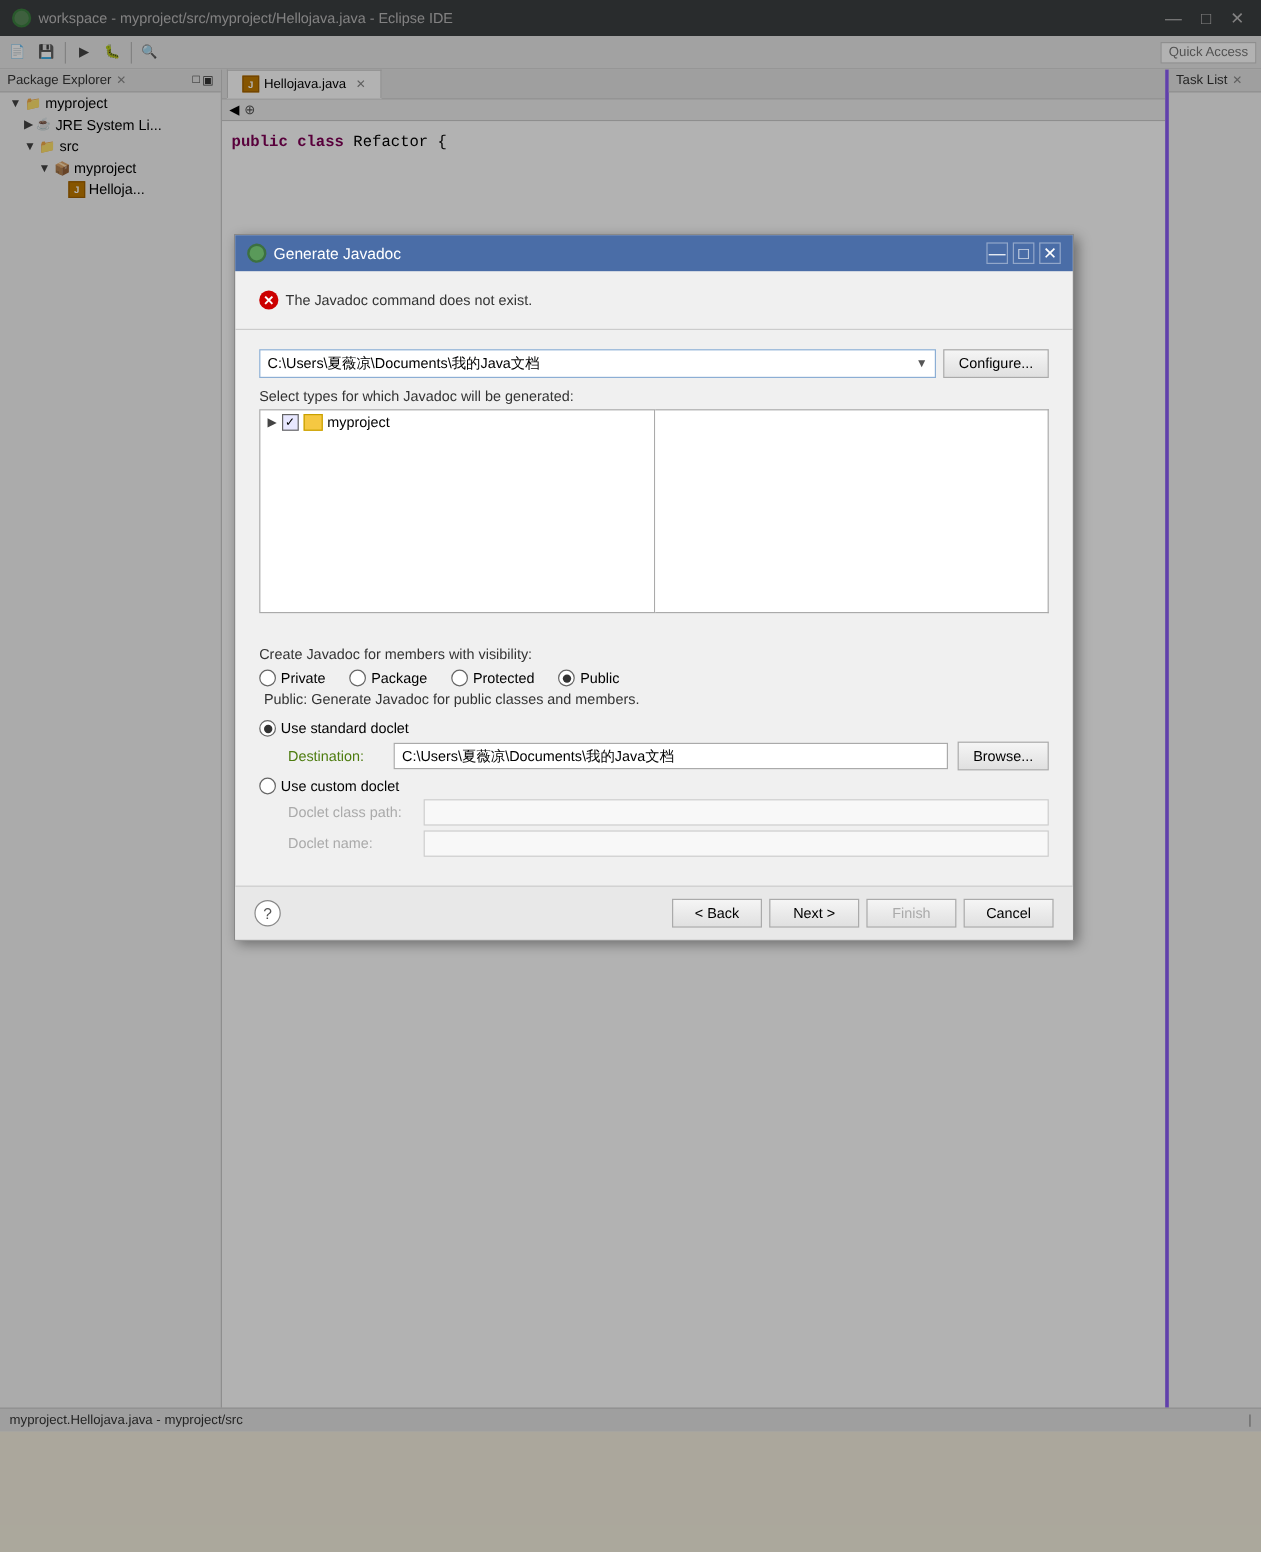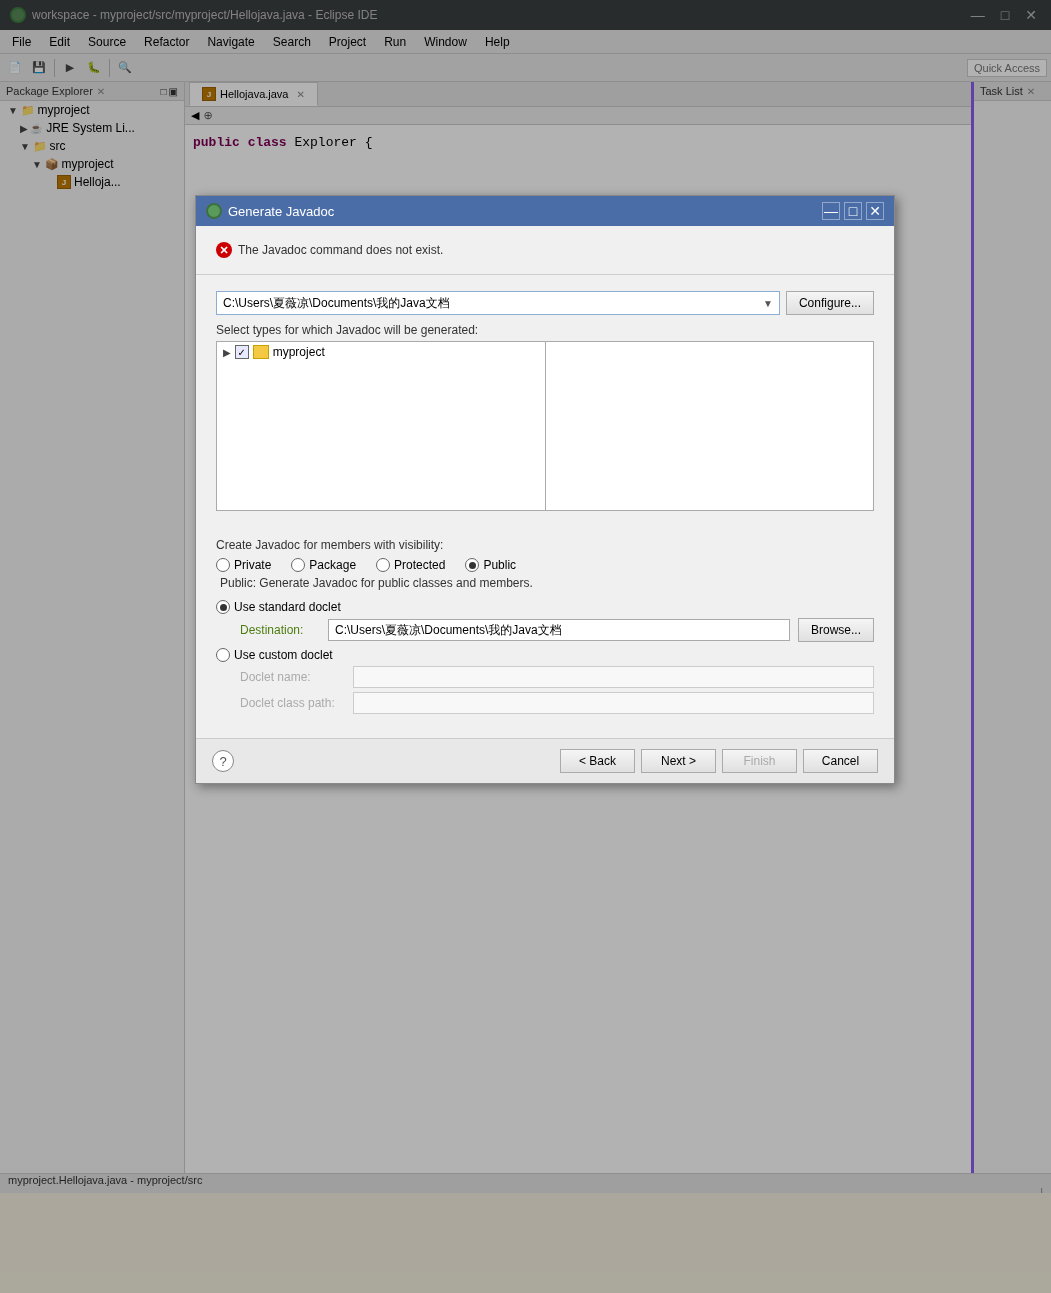--- a/index.html
+++ b/index.html
@@ -209,28 +209,28 @@
       background: #f5f5f5;
       border-left: 3px solid #8b5cf6;
     }
 
     
     .status-bar {
       height: 20px;
       background: #e4e4e4;
       border-top: 1px solid #ccc;
       display: flex;
+      align-items: center;
       padding: 0 8px;
       font-size: 11px;
       color: #333;
       position: absolute;
       bottom: 100px;
       left: 0;
       right: 0;
-      flex-direction: column;
     }
 
     
     .taskbar-area {
       position: absolute;
       bottom: 0;
       left: 0;
       right: 0;
       height: 100px;
       background: #f5f0e0;
@@ -565,32 +565,20 @@
       <div class="title-bar-icon"></div>
       <span>workspace - myproject/src/myproject/Hellojava.java - Eclipse IDE</span>
     </div>
     <div class="title-bar-controls">
       <span class="title-bar-btn">—</span>
       <span class="title-bar-btn">□</span>
       <span class="title-bar-btn">✕</span>
     </div>
   </div>
 
-  <div class="menu-bar">
-    <span class="menu-item">File</span>
-    <span class="menu-item">Edit</span>
-    <span class="menu-item">Source</span>
-    <span class="menu-item">Refactor</span>
-    <span class="menu-item">Navigate</span>
-    <span class="menu-item">Search</span>
-    <span class="menu-item">Project</span>
-    <span class="menu-item">Run</span>
-    <span class="menu-item">Window</span>
-    <span class="menu-item">Help</span>
-  </div>
 
   <div class="toolbar">
     <div class="toolbar-btn">📄</div>
     <div class="toolbar-btn">💾</div>
     <div class="toolbar-separator"></div>
     <div class="toolbar-btn">▶</div>
     <div class="toolbar-btn">🐛</div>
     <div class="toolbar-separator"></div>
     <div class="toolbar-btn">🔍</div>
     <input class="quick-access" type="text" placeholder="Quick Access" style="">
@@ -644,21 +632,21 @@
       </div>
       <div style="display:flex; align-items:center; padding: 2px 6px; background:#eee; border-bottom:1px solid #ccc; font-size:11px; gap:4px;">
         <span style="cursor:pointer;">◀</span>
         <span style="color:#555;">⊕</span>
       </div>
       <div class="editor-content">
         <div class="code-line">
           <span class="keyword">public</span>
           <span> </span>
           <span class="keyword">class</span>
-          <span> Explorer {</span>
+          <span> Refactor {</span>
         </div>
       </div>
     </div>
 
     <div class="right-panel">
       <div class="panel-header">
         <span>Task List</span>
         <span style="color:#888; font-size:10px;">✕</span>
       </div>
     </div>
@@ -758,26 +746,26 @@
           </div>
 
           <div class="doclet-row">
             <div class="radio-item">
               <div class="radio-circle"></div>
               <span>Use custom doclet</span>
             </div>
           </div>
 
           <div class="doclet-name-row">
-            <span class="doclet-name-label">Doclet name:</span>
+            <span class="doclet-name-label">Doclet class path:</span>
             <input class="doclet-name-input" type="text" disabled="" style="">
           </div>
 
           <div class="doclet-name-row">
-            <span class="doclet-name-label">Doclet class path:</span>
+            <span class="doclet-name-label">Doclet name:</span>
             <input class="doclet-name-input" type="text" disabled="" style="">
           </div>
         </div>
 
       </div>
 
       <div class="dialog-footer">
         <div class="help-btn">?</div>
         <div class="footer-btns">
           <button class="footer-btn">&lt; Back</button>

